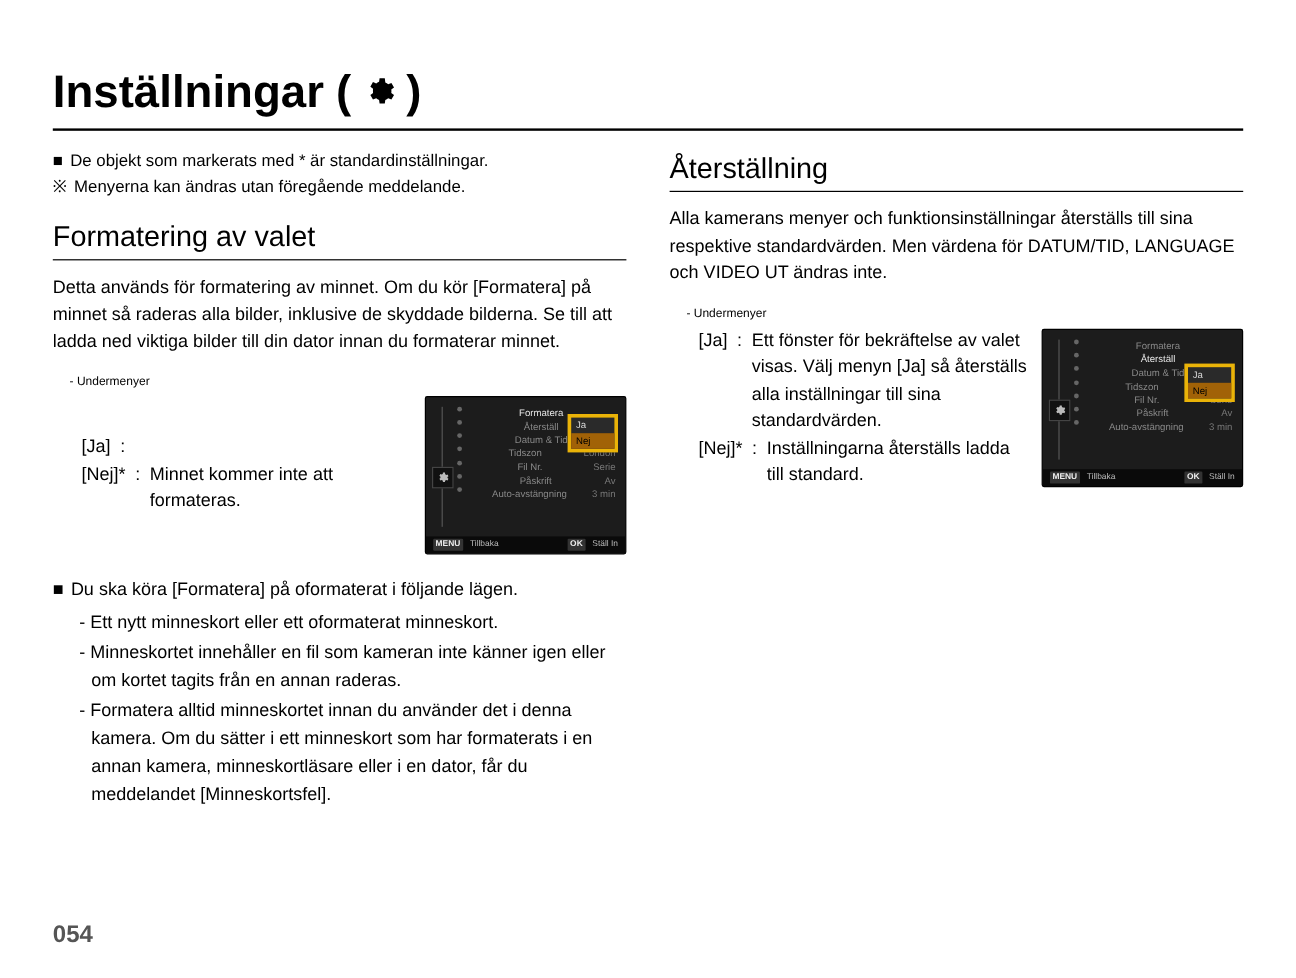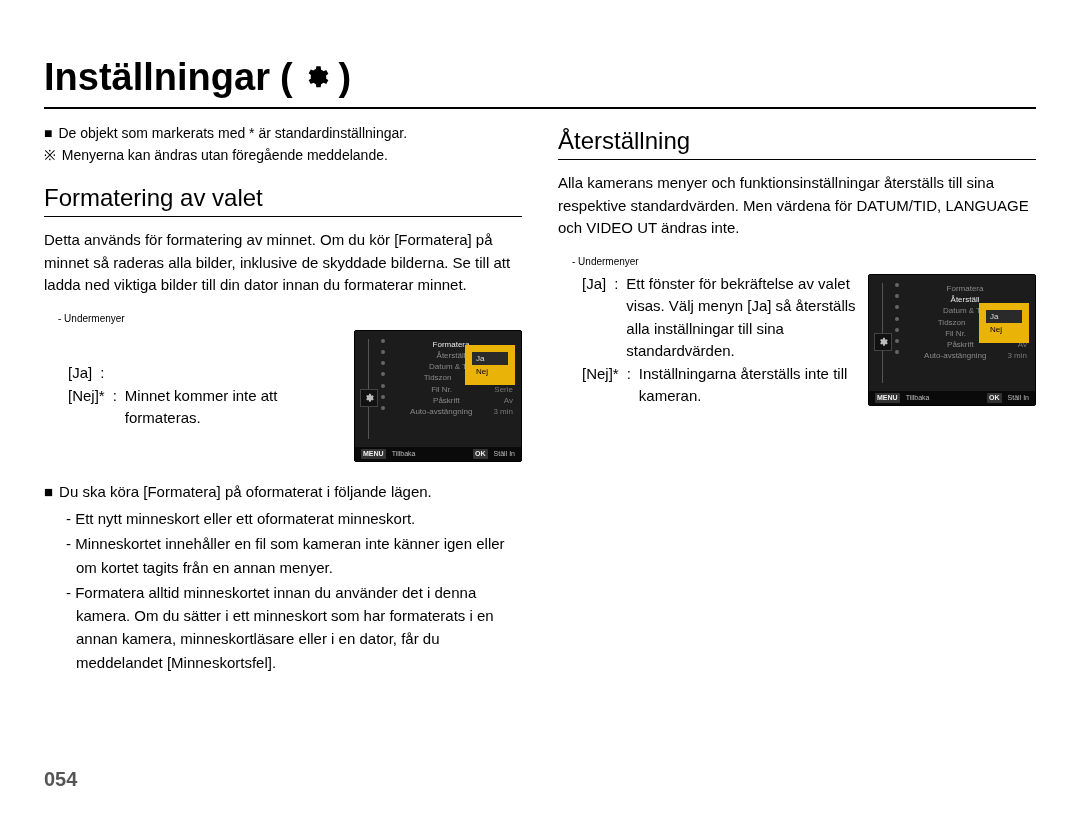--- a/index.html
+++ b/index.html
@@ -31,23 +31,23 @@
   .lcd{width:168px;height:132px;background:#1c1c1c;border:1px solid #000;border-radius:2px;color:#cfcfcf;font-size:8px;position:relative;box-sizing:border-box;padding:8px 8px 2px 20px;line-height:1.4;font-family:Arial,Helvetica,sans-serif}
   .lcd .svline{position:absolute;left:13px;top:8px;bottom:22px;width:1px;background:#555}
   .lcd .gearbox{position:absolute;left:5px;top:58px;width:16px;height:16px;background:#111;border:1px solid #444;display:flex;align-items:center;justify-content:center}
   .lcd .gearbox svg{width:10px;height:10px;fill:#bbb}
   .lcd .menu{margin-left:6px}
   .lcd .menu .mi{display:flex;justify-content:space-between;gap:6px;color:#888}
   .lcd .menu .mi .mk{}
   .lcd .menu .mi .mv{color:#777}
   .lcd .menu .mi.sel .mk{color:#e6e6e6}
   .lcd .menu .mi::before{content:"";display:inline-block;width:4px;height:4px;border-radius:50%;background:#666;margin-right:4px;vertical-align:middle}
-  .lcd .popup{position:absolute;right:6px;top:14px;background:#2a2a2a;border:7px solid #eab308;width:36px}
+  .lcd .popup{position:absolute;right:6px;top:14px;background:#2a2a2a;border:3px solid #eab308;width:36px}
   .lcd .popup div{padding:1px 4px;font-size:8px}
-  .lcd .popup .on{background:#eab308;color:#000}
+  .lcd .popup .on{background:#a16207;color:#000}
   .lcd .popup .off{color:#ddd}
   .lcd .footer{position:absolute;left:0;right:0;bottom:0;height:14px;background:#0a0a0a;display:flex;align-items:center;gap:6px;padding:0 6px;font-size:7px;color:#bbb}
   .lcd .footer .tag{background:#333;color:#eee;padding:0 2px;border-radius:1px;font-weight:bold}
 
   .flexwrap{display:flex;align-items:center;gap:10px}
 </style>
 </head>
 <body>
 
 <div class="page">
@@ -150,21 +150,21 @@
         </div>
       </div>
 
       <div class="bullets">
         <div class="lead">
           <span>■</span>
           <span>Du ska köra [Formatera] på oformaterat i följande lägen.</span>
         </div>
         <ul id="cases-list">
             <li>- Ett nytt minneskort eller ett oformaterat minneskort.</li>
-            <li>- Minneskortet innehåller en fil som kameran inte känner igen eller om kortet tagits från en annan menyer.</li>
+            <li>- Minneskortet innehåller en fil som kameran inte känner igen eller om kortet tagits från en annan raderas.</li>
             <li>- Formatera alltid minneskortet innan du använder det i denna kamera. Om du sätter i ett minneskort som har formaterats i en annan kamera, minneskortläsare eller i en dator, får du meddelandet [Minneskortsfel].</li>
           </ul>
       </div>
     </div>
 
     <div class="col col-right">
       <h2 class="sub">Återställning</h2>
       <hr class="subhr">
 
       <p class="body">Alla kamerans menyer och funktionsinställningar återställs till sina respektive standardvärden. Men värdena för DATUM/TID, LANGUAGE och VIDEO UT ändras inte.</p>
@@ -174,21 +174,21 @@
       <div class="flexwrap">
         <div style="flex:1">
           <div class="subm-row">
             <span class="key">[Ja]</span>
             <span class="colon">:</span>
             <span>Ett fönster för bekräftelse av valet visas. Välj menyn [Ja] så återställs alla inställningar till sina standardvärden.</span>
           </div>
           <div class="subm-row">
             <span class="key">[Nej]*</span>
             <span class="colon">:</span>
-            <span>Inställningarna återställs inte till kameran.</span>
+            <span>Inställningarna återställs ladda till standard.</span>
           </div>
         </div>
 
         <div class="lcd">
           <div class="svline"></div>
           <div class="gearbox">
             <svg viewBox="0 0 24 24">
                 <path d="M12 8a4 4 0 1 0 0 8 4 4 0 0 0 0-8zm9.4 4c0-.4 0-.9-.1-1.3l2.1-1.6-2-3.5-2.5 1a7.6 7.6 0 0 0-2.2-1.3L16.3 2h-4l-.4 2.7a7.6 7.6 0 0 0-2.2 1.3l-2.5-1-2 3.5 2.1 1.6c-.1.4-.1.9-.1 1.3s0 .9.1 1.3l-2.1 1.6 2 3.5 2.5-1c.7.5 1.4 1 2.2 1.3l.4 2.7h4l.4-2.7c.8-.3 1.5-.8 2.2-1.3l2.5 1 2-3.5-2.1-1.6c.1-.4.1-.9.1-1.3z"></path>
               </svg>
           </div>

